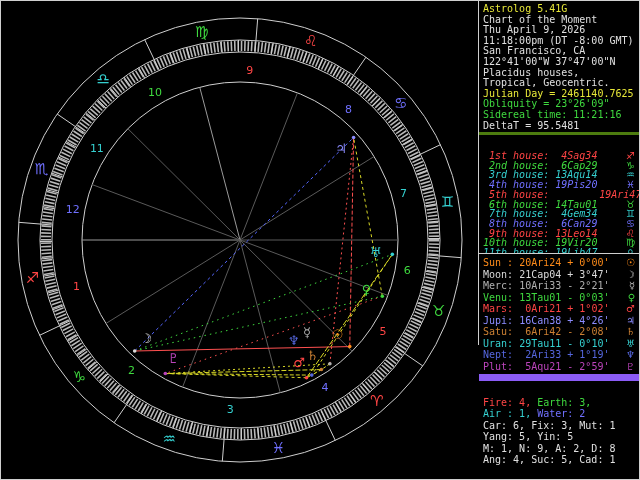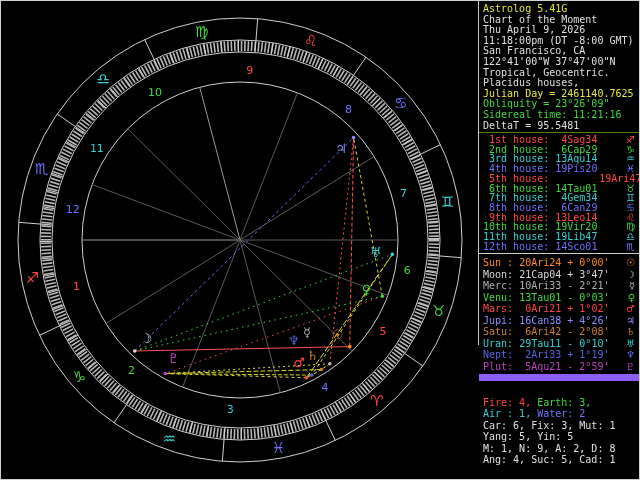--- a/index.html
+++ b/index.html
@@ -9,21 +9,21 @@
     font-family:"DejaVu Sans Mono", monospace;
   }
   .chart-area{position:absolute;left:0;top:0;width:477px;height:478px;}
   .chart-area svg{position:absolute;left:0;top:0;}
   .side-panel{
     position:absolute;left:477px;top:0;width:161px;height:344px;
     border-left:1px solid #cfcfcf;color:#e0e0e0;font-size:10px;box-sizing:border-box;
   }
   .sec{box-sizing:border-box;overflow:hidden;padding:3px 2px 0 4px;}
   #sec-info{height:131px;line-height:10.6px;}
-  #sec-houses{height:121px;line-height:9.7px;border-top:1px solid #4d7c0f;padding-top:2px;}
+  #sec-houses{height:121px;line-height:9.7px;border-top:3px solid #4d7c0f;padding-top:16px;font-style:italic;}
   #sec-planets{height:121px;line-height:11.5px;border-top:1px solid #cfcfcf;}
   #sec-summary{height:105px;line-height:11.4px;border-top:7px solid #8b5cf6;padding-top:16px;}
   .row{display:flex;align-items:baseline;}
   .row span{white-space:pre;}
   .il{white-space:pre;}
   .g{font-family:"DejaVu Sans", sans-serif;margin-left:auto;font-size:10px;padding-right:2px;}
 </style>
 </head>
 <body>
 
@@ -199,22 +199,22 @@
 
   <div class="side-panel">
 
     <div class="sec" id="sec-info">
       <div class="il" style="color: rgb(232, 232, 56);">Astrolog 5.41G</div>
       <div class="il" style="color: rgb(224, 224, 224);">Chart of the Moment</div>
       <div class="il" style="color: rgb(224, 224, 224);">Thu April 9, 2026</div>
       <div class="il" style="color: rgb(224, 224, 224);">11:18:00pm (DT -8:00 GMT)</div>
       <div class="il" style="color: rgb(224, 224, 224);">San Francisco, CA</div>
       <div class="il" style="color: rgb(224, 224, 224);">122°41'00"W 37°47'00"N</div>
+      <div class="il" style="color: rgb(224, 224, 224);">Placidus houses,</div>
       <div class="il" style="color: rgb(224, 224, 224);">Tropical, Geocentric.</div>
-      <div class="il" style="color: rgb(224, 224, 224);">Placidus houses,</div>
       <div class="il" style="color: rgb(232, 232, 56);">Julian Day = 2461140.7625</div>
       <div class="il" style="color: rgb(63, 217, 63);">Obliquity = 23°26'09"</div>
       <div class="il" style="color: rgb(63, 217, 63);">Sidereal time: 11:21:16</div>
       <div class="il" style="color: rgb(224, 224, 224);">DeltaT = 95.5481</div>
     </div>
 
     <div class="sec" id="sec-houses">
         <div class="row" style="color: rgb(255, 69, 69);">
           <span> 1st house:</span>
           <span>  4Sag34</span>

